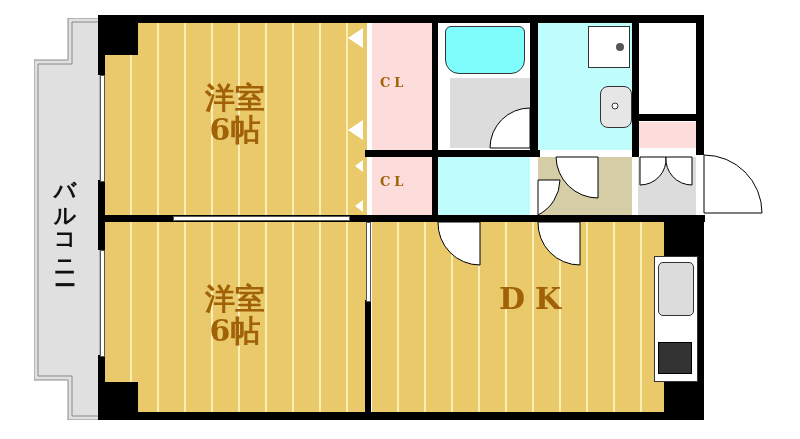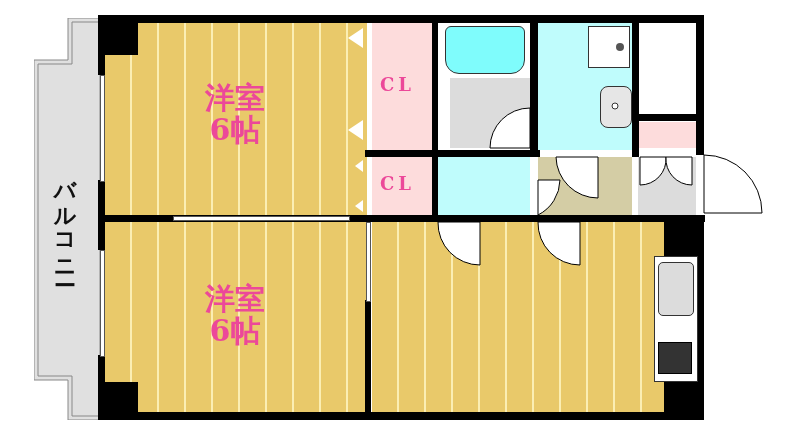--- a/index.html
+++ b/index.html
@@ -4,23 +4,23 @@
 <style>
   html,body{margin:0;padding:0;background:#ffffff;}
   body{width:800px;height:439px;position:relative;overflow:hidden;font-family:"DejaVu Serif",serif;}
   .abs{position:absolute;}
   .wall{position:absolute;background:#000;}
   .floor{position:absolute;background-color:#e9c96a;
     background-image:repeating-linear-gradient(90deg, transparent 0, transparent 25px, #fbeeb3 25px, #fbeeb3 27px);}
   .pink{position:absolute;background:#fddcdc;}
   .cyan{position:absolute;background:#bffcfc;}
   .grey{position:absolute;background:#dcdcdc;}
-  .label{position:absolute;font-weight:bold;color:#ec4899;text-align:center;line-height:1.05;white-space:nowrap;}
+  .label{position:absolute;font-weight:bold;color:#a16207;text-align:center;line-height:1.05;white-space:nowrap;}
   .big{font-size:30px;}
-  .cl{font-size:18px;letter-spacing:4px;}
+  .cl{font-size:13px;letter-spacing:4px;}
   .vert{writing-mode:vertical-rl;font-size:22px;letter-spacing:2px;color:#111;}
   .window{position:absolute;background:#fff;border:1px solid #555;}
   svg{position:absolute;left:0;top:0;}
 </style>
 </head>
 <body>
 
 <div class="abs" style="left:34px;top:18px;width:66px;height:402px;">
   <svg width="66" height="402">
     <path d="M66,0 L34,0 L34,42 L0,42 L0,362 L34,362 L34,402 L66,402 Z" fill="#e0e0e0" stroke="#888" stroke-width="1"></path>
@@ -103,15 +103,16 @@
 
 <div class="label big" style="left:190px;top:82px;width:90px;">
   <div>洋室</div>
   <div>6帖</div>
 </div>
 <div class="label big" style="left:190px;top:283px;width:90px;">
   <div>洋室</div>
   <div>6帖</div>
 </div>
 <div class="label big" style="left:470px;top:283px;width:130px;">
+  <div style="letter-spacing:10px;">DK</div>
 </div>
 <div class="label cl" style="left:380px;top:76px;">CL</div>
 <div class="label cl" style="left:380px;top:175px;">CL</div>
 
 </body></html>

